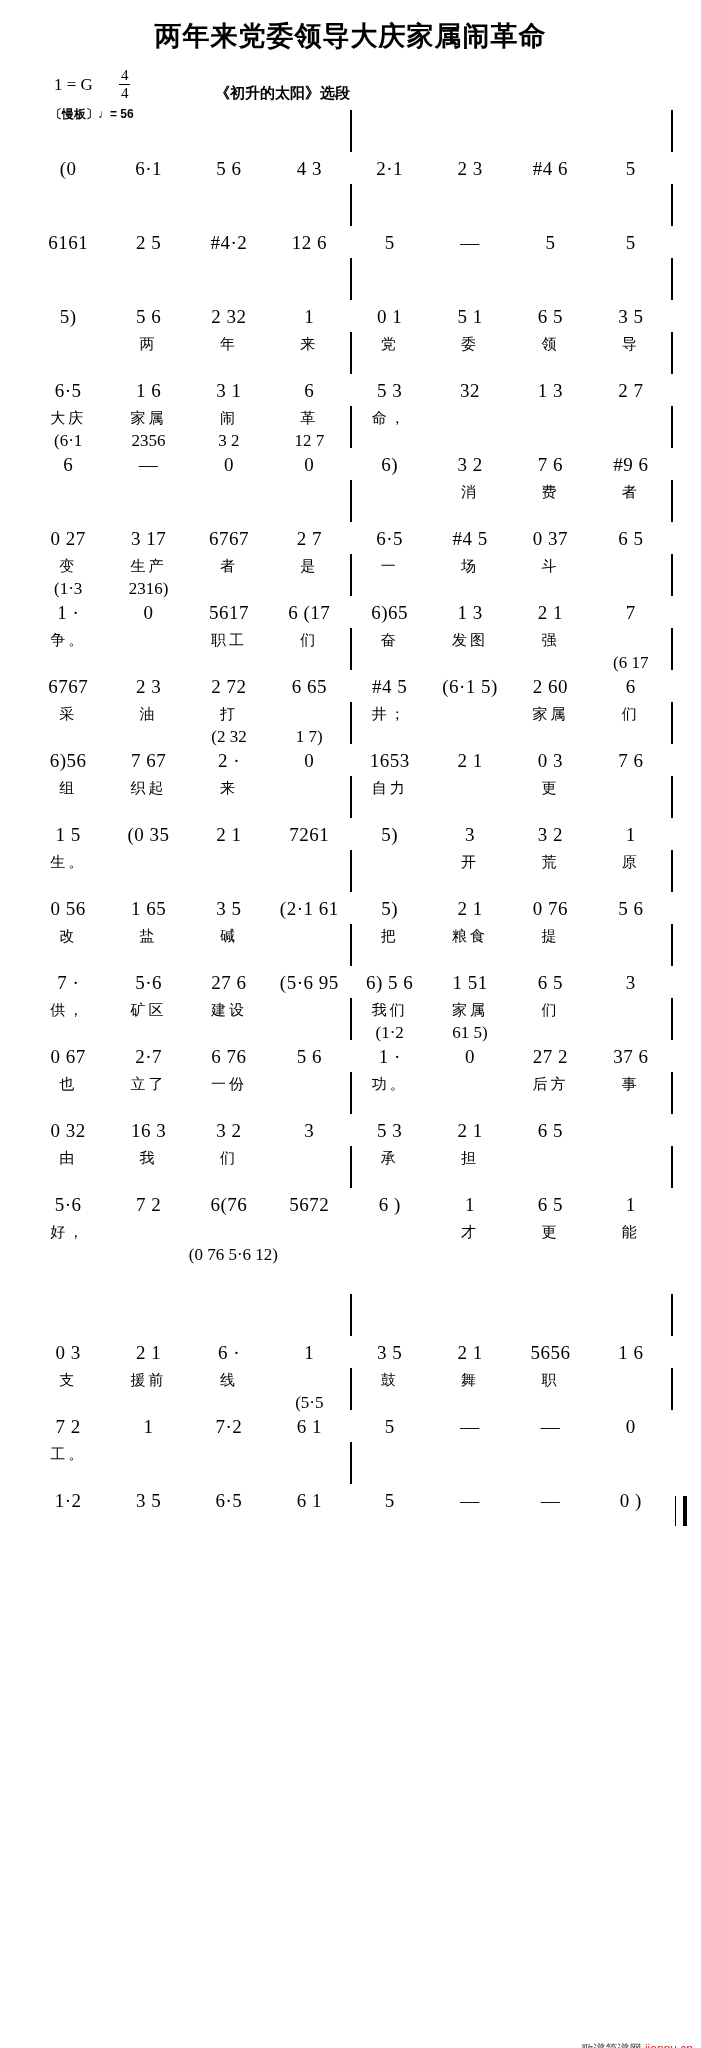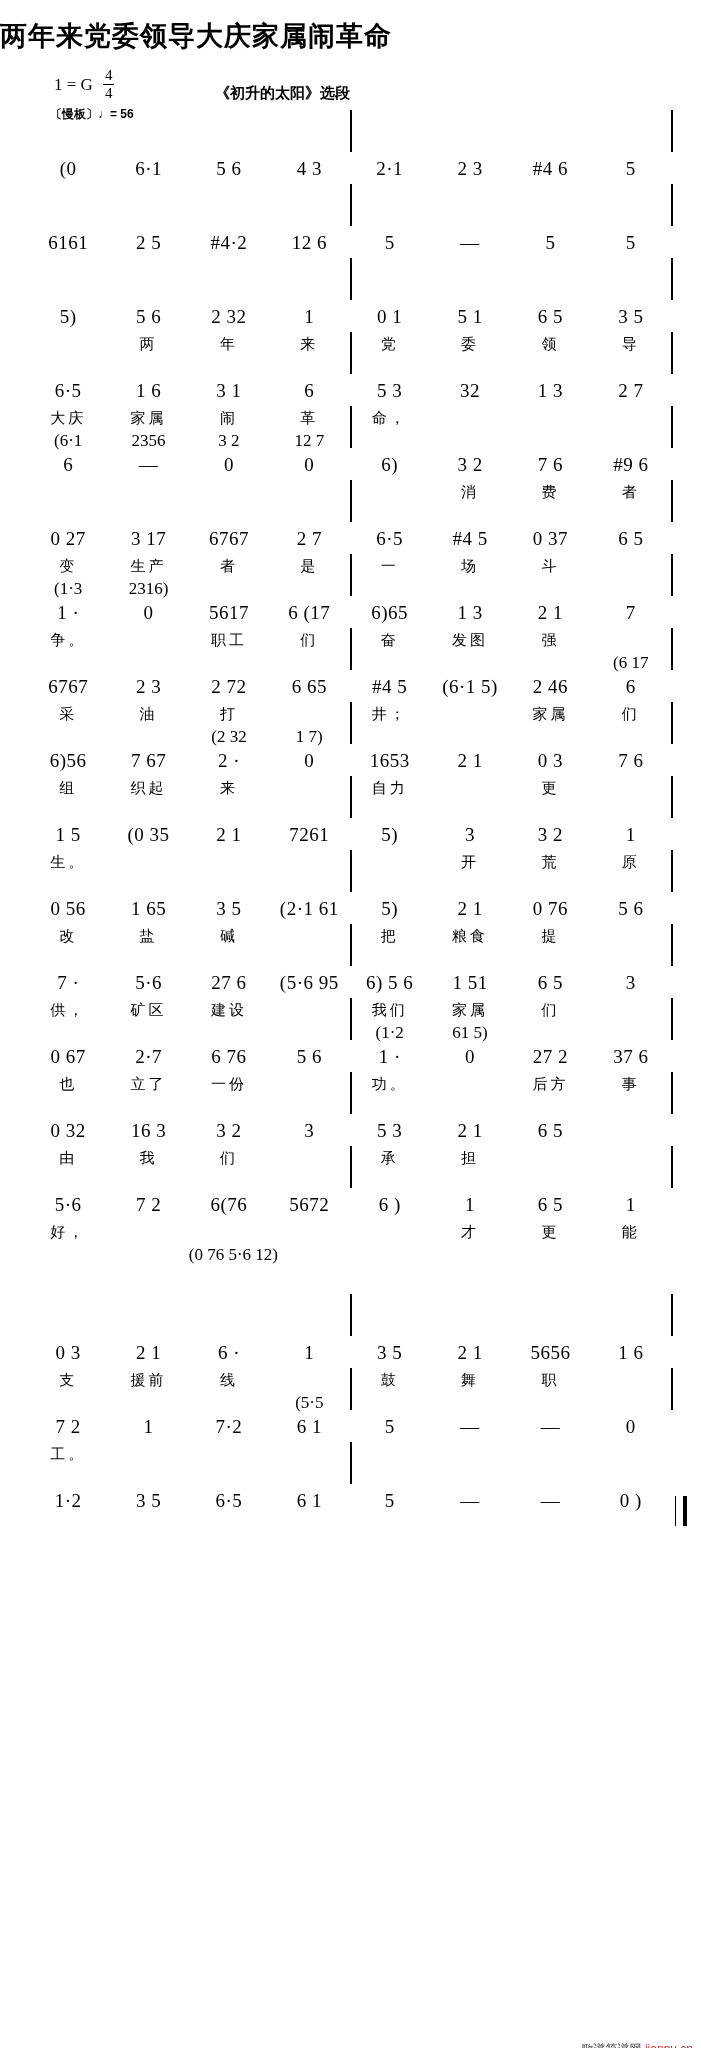--- a/index.html
+++ b/index.html
@@ -16,41 +16,42 @@
     overflow: hidden;
   }
   .page {
     position: relative;
     width: 701px;
     height: 2048px;
     box-sizing: border-box;
     padding: 0;
   }
   .title {
+    text-align: center;
     font-family: "Liberation Sans", sans-serif;
     font-weight: bold;
     font-size: 27px;
     letter-spacing: 1px;
     margin: 14px 0 0 0;
     padding-top: 4px;
   }
   .meta {
     position: relative;
     height: 74px;
     margin-top: 4px;
   }
   .key-sig {
     position: absolute;
     left: 54px;
     top: 10px;
     font-size: 17px;
     font-family: "Liberation Serif", serif;
     display: flex;
     align-items: center;
-    gap: 6px;
+    gap: 22px;
   }
   .frac {
     display: inline-block;
     text-align: center;
     line-height: 1.0;
     font-size: 15px;
     vertical-align: middle;
     margin-left: 4px;
   }
   .frac .num { display: block; border-bottom: 1.6px solid #000; padding: 0 2px 1px 2px; }
@@ -233,21 +234,21 @@
         <div class="cell"><span class="above"></span><span class="notes">2 1</span><span class="lyr">强</span></div>
         <div class="cell bar"><span class="above"></span><span class="notes">7</span><span class="lyr"></span></div>
       </div>
       <div class="line">
         <div class="cell"><span class="above"></span><span class="notes">6767</span><span class="lyr">采</span></div>
         <div class="cell"><span class="above"></span><span class="notes">2 3</span><span class="lyr">油</span></div>
         <div class="cell"><span class="above"></span><span class="notes">2 72</span><span class="lyr">打</span></div>
         <div class="cell bar"><span class="above"></span><span class="notes">6 65</span><span class="lyr"></span></div>
         <div class="cell"><span class="above"></span><span class="notes">#4 5</span><span class="lyr">井；</span></div>
         <div class="cell"><span class="above"></span><span class="notes">(6·1 5)</span><span class="lyr"></span></div>
-        <div class="cell"><span class="above"></span><span class="notes">2 46</span><span class="lyr">家属</span></div>
+        <div class="cell"><span class="above"></span><span class="notes">2 60</span><span class="lyr">家属</span></div>
         <div class="cell bar"><span class="above">(6 17</span><span class="notes">6</span><span class="lyr">们</span></div>
       </div>
       <div class="line">
         <div class="cell"><span class="above"></span><span class="notes">6)56</span><span class="lyr">组</span></div>
         <div class="cell"><span class="above"></span><span class="notes">7 67</span><span class="lyr">织起</span></div>
         <div class="cell"><span class="above">(2 32</span><span class="notes">2 ·</span><span class="lyr">来</span></div>
         <div class="cell bar"><span class="above">1 7)</span><span class="notes">0</span><span class="lyr"></span></div>
         <div class="cell"><span class="above"></span><span class="notes">1653</span><span class="lyr">自力</span></div>
         <div class="cell"><span class="above"></span><span class="notes">2 1</span><span class="lyr"></span></div>
         <div class="cell"><span class="above"></span><span class="notes">0 3</span><span class="lyr">更</span></div>

